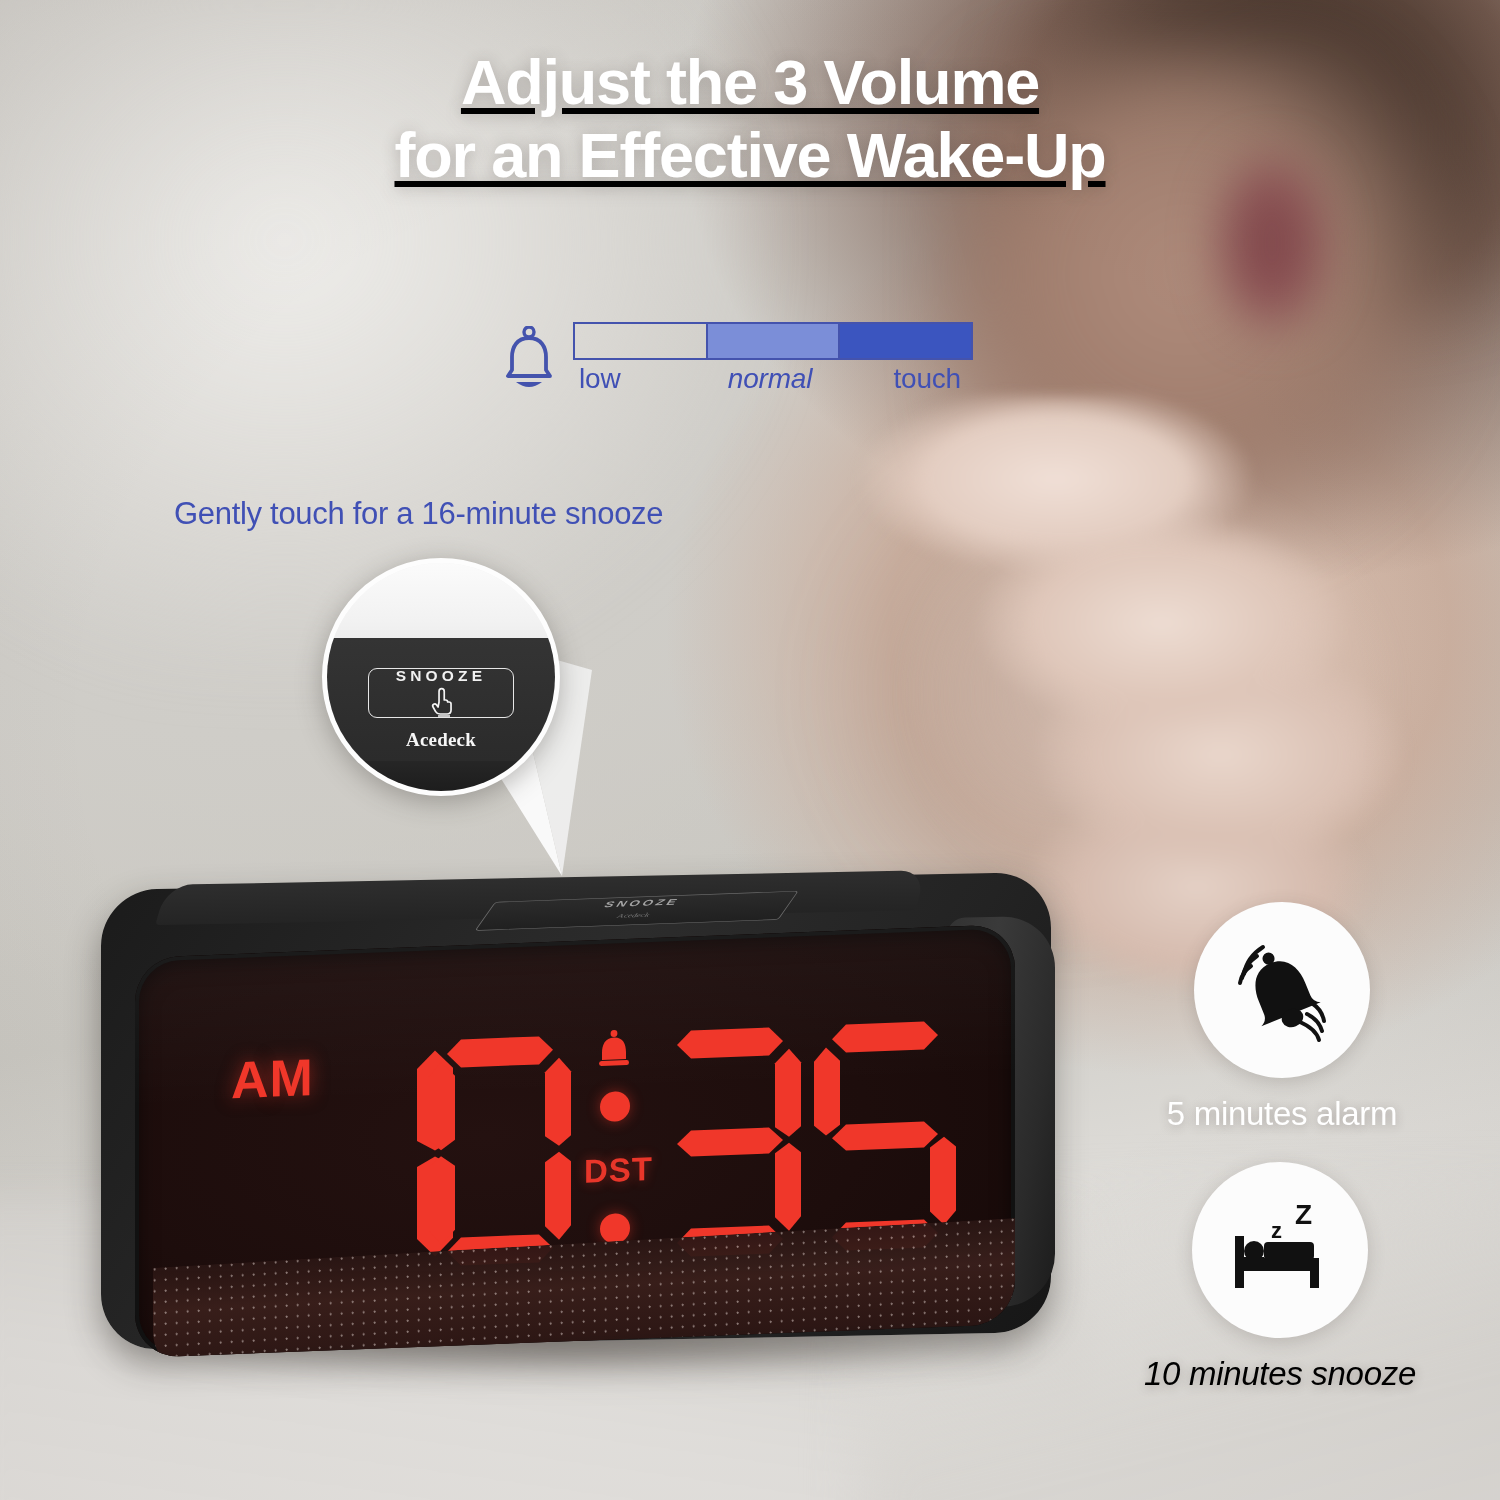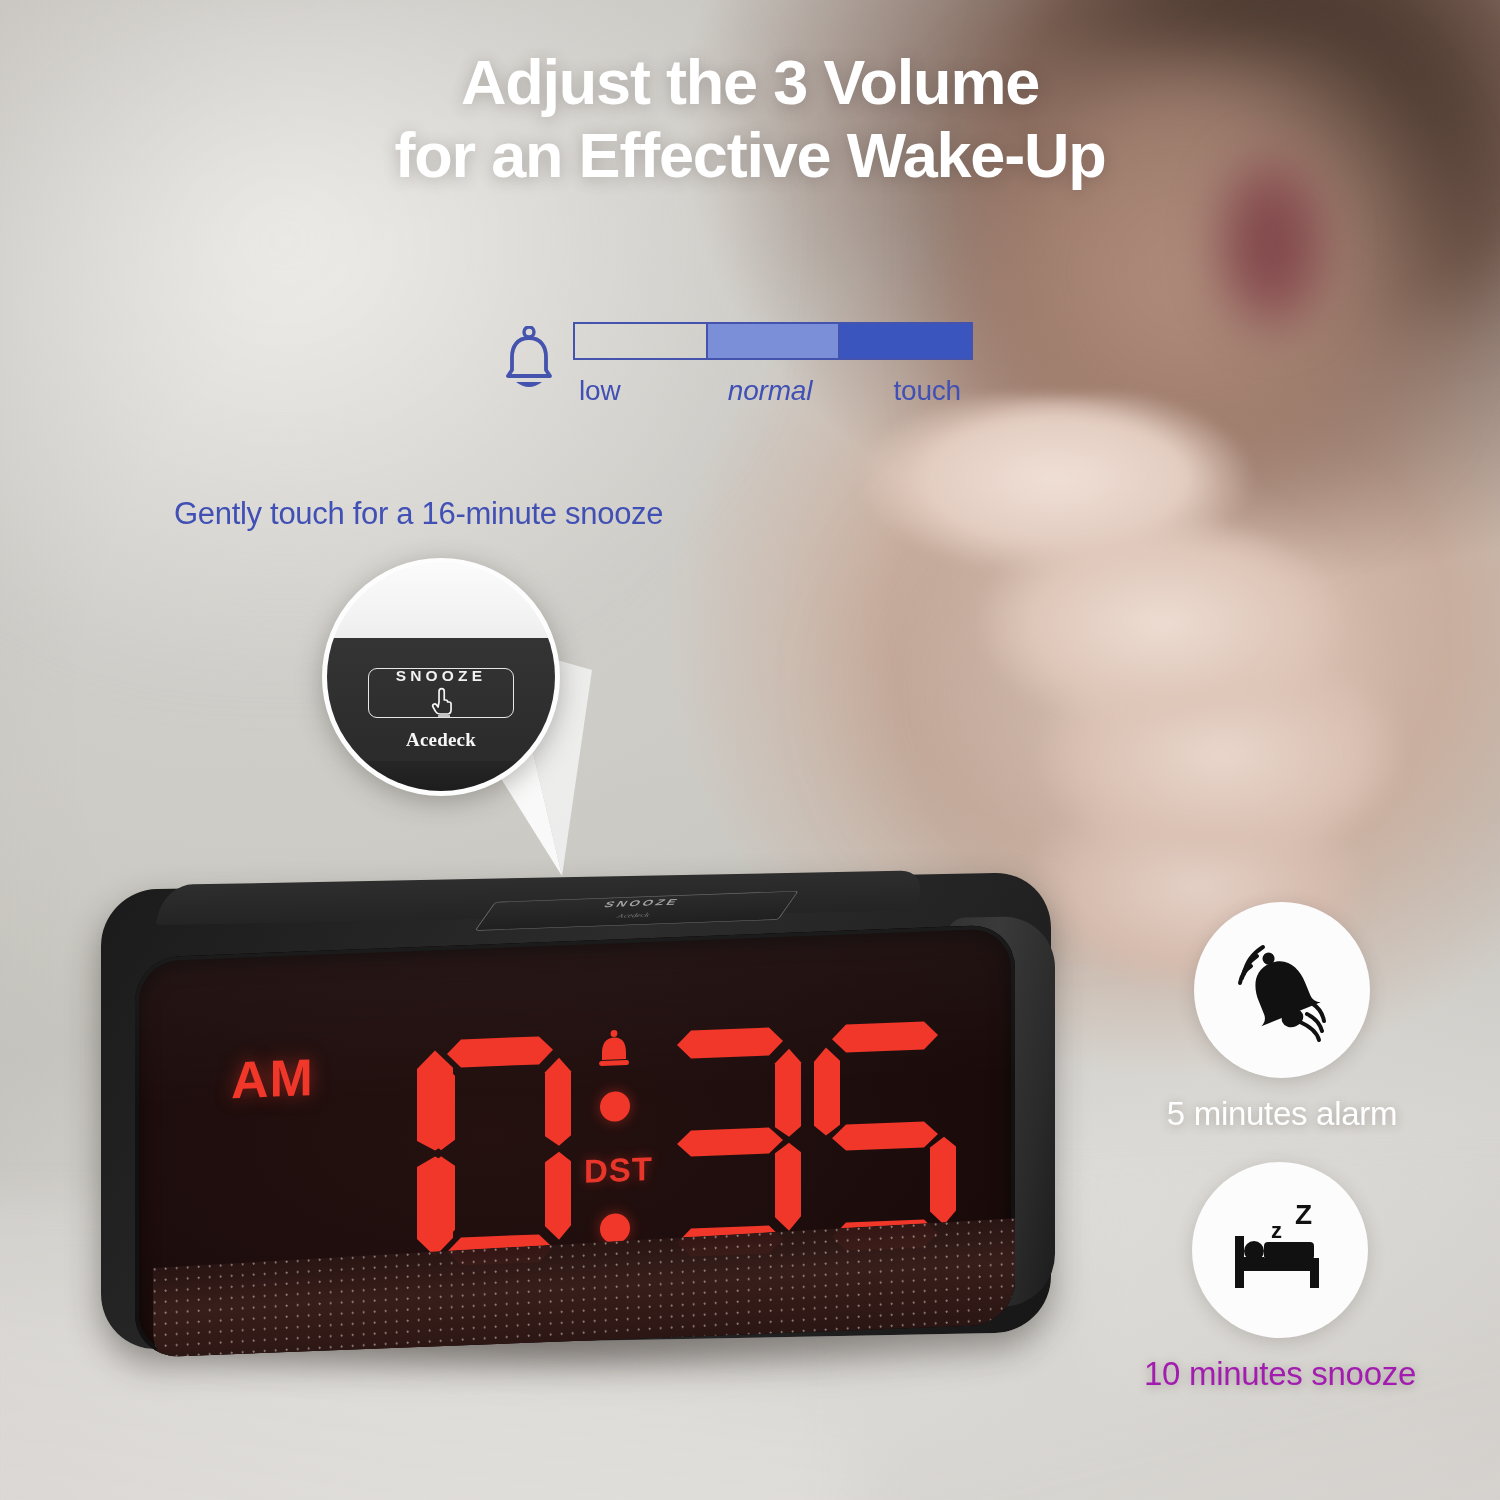--- a/index.html
+++ b/index.html
@@ -71,21 +71,21 @@
     left:815px; top:430px; width:360px; height:520px;
     background:radial-gradient(ellipse at 70% 50%, rgba(140,118,106,.40) 0%, rgba(150,130,118,0) 72%);
     filter:blur(30px);
   }
   .bg-vig {
     inset:0;
     background:radial-gradient(ellipse 1150px 1000px at 48% 48%, rgba(0,0,0,0) 55%, rgba(90,80,72,.10) 100%);
   }
 
   
-  #headline-block { position:absolute; left:0; right:0; top:46px; text-align:center; z-index:20; }
+  #headline-block { position:absolute; left:0; right:0; top:46px; text-align:center; z-index:20;text-decoration:underline; }
   .headline-line {
     color:#fff; font-weight:bold; font-size:63px; line-height:1.16;
     letter-spacing:-1.2px; white-space:nowrap;
     text-shadow:0 2px 16px rgba(70,60,55,.30);
   }
   #subheadline {
     margin-top:22px; color:#fdfdfd; font-size:37px; letter-spacing:-.3px;
     text-shadow:0 2px 12px rgba(70,60,55,.28);
   }
 
@@ -95,21 +95,21 @@
     display:flex; align-items:flex-start; gap:17px;
   }
   #bell-volume-icon { width:54px; height:66px; margin-top:4px; flex:none; }
   #volume-scale { width:400px; }
   .vol-track { display:flex; height:38px; border:2.5px solid #4453ad; }
   .vol-seg { flex:1; border-right:2px solid #4453ad; }
   .vol-seg:last-child { border-right:none; }
   .vol-seg.s0 { background:transparent; }
   .vol-seg.s1 { background:#7b8ed8; }
   .vol-seg.s2 { background:#3b55bf; }
-  .vol-labels { display:flex; margin-top:15px; }
+  .vol-labels { display:flex; margin-top:3px; }
   .vol-label {
     flex:1; color:#4050b5; font-size:28px; font-weight:500; letter-spacing:-.2px;
   }
   .vol-label.l0 { text-align:left; padding-left:6px; }
   .vol-label.l1 { text-align:center;font-style:italic; }
   .vol-label.l2 { text-align:right; padding-right:12px; }
 
   
   #snooze-hint {
     position:absolute; left:174px; top:496px; z-index:22;
@@ -262,21 +262,21 @@
   .badge-circle {
     width:176px; height:176px; margin:0 auto; border-radius:50%;
     background:#fcfcfc; display:flex; align-items:center; justify-content:center;
     box-shadow:0 4px 18px rgba(70,62,56,.20);
   }
   .badge-label {
     margin-top:17px; color:#fff; font-size:33px; font-weight:500;
     letter-spacing:-.3px; white-space:nowrap;
     text-shadow:0 2px 10px rgba(70,60,55,.34);
   }
-  #snooze-badge-label { color:#a21caf; }
+  #snooze-badge-label { color:#000000;font-style:italic; }
 </style>
 </head>
 <body>
 
 <div id="photo-bg">
   <div class="bg-layer bg-base"></div>
   <div class="bg-layer bg-pillow"></div>
   <div class="bg-layer bg-hair"></div>
   <div class="bg-layer bg-face"></div>
   <div class="bg-layer bg-lips"></div>

